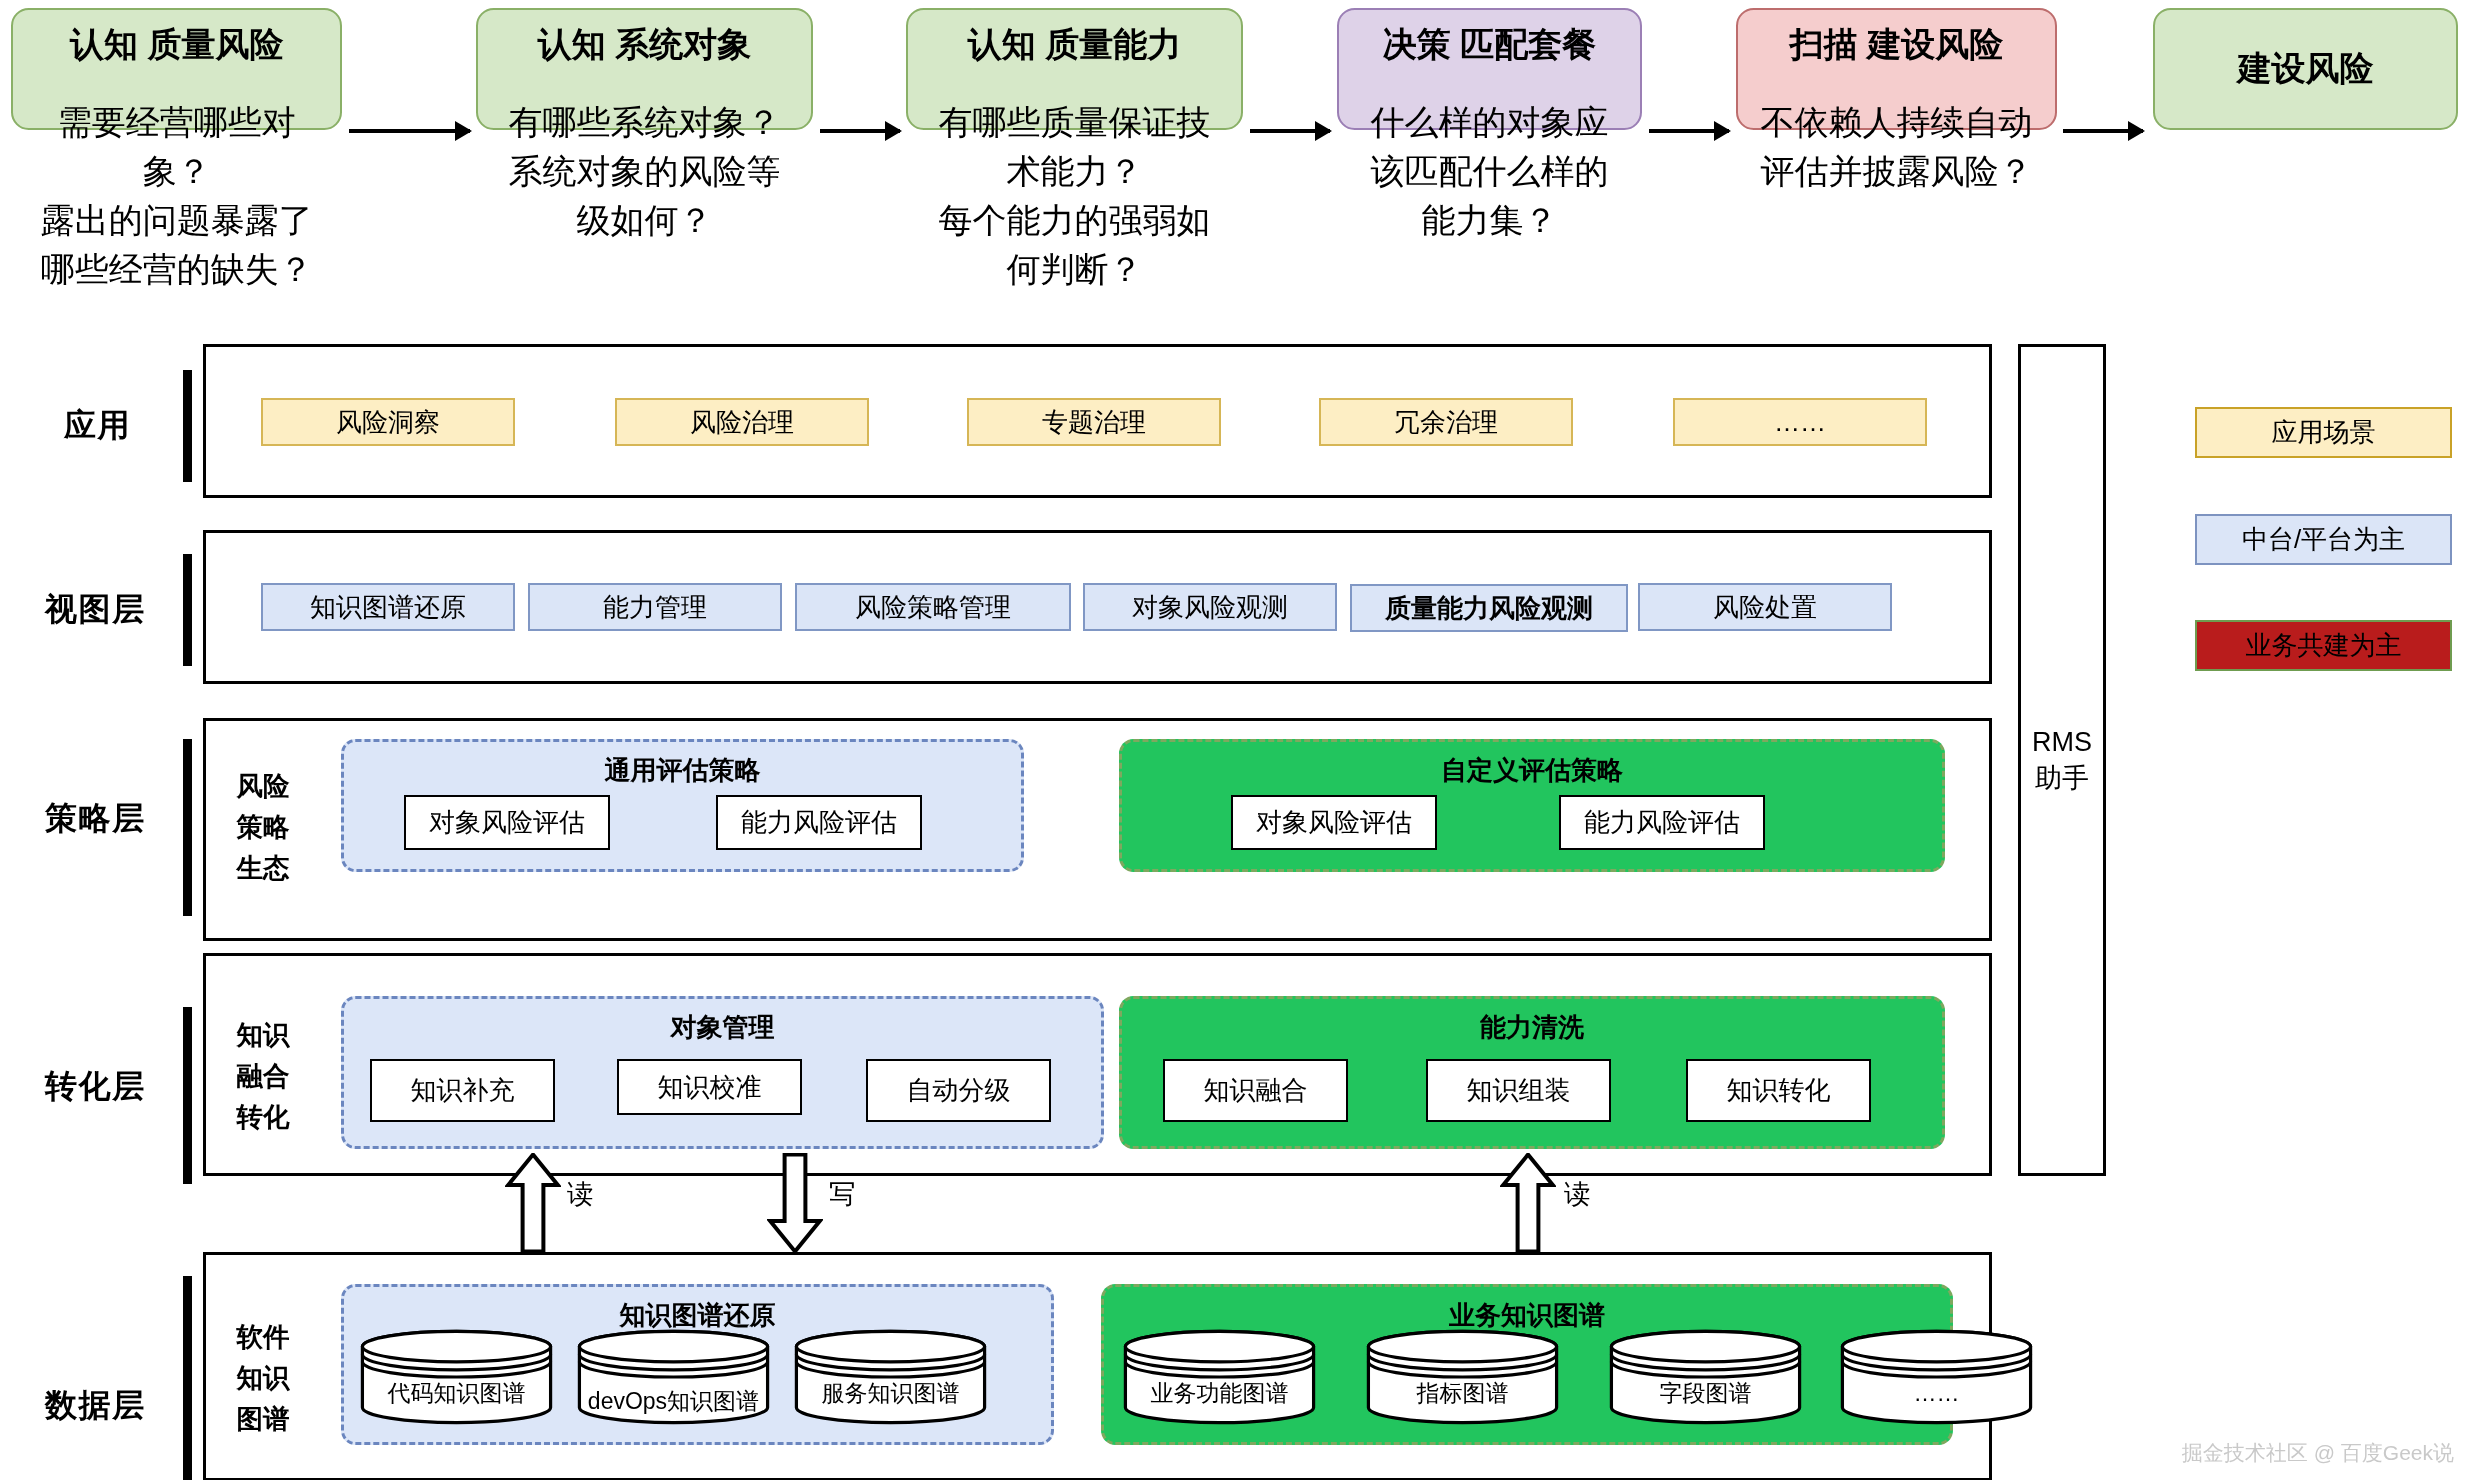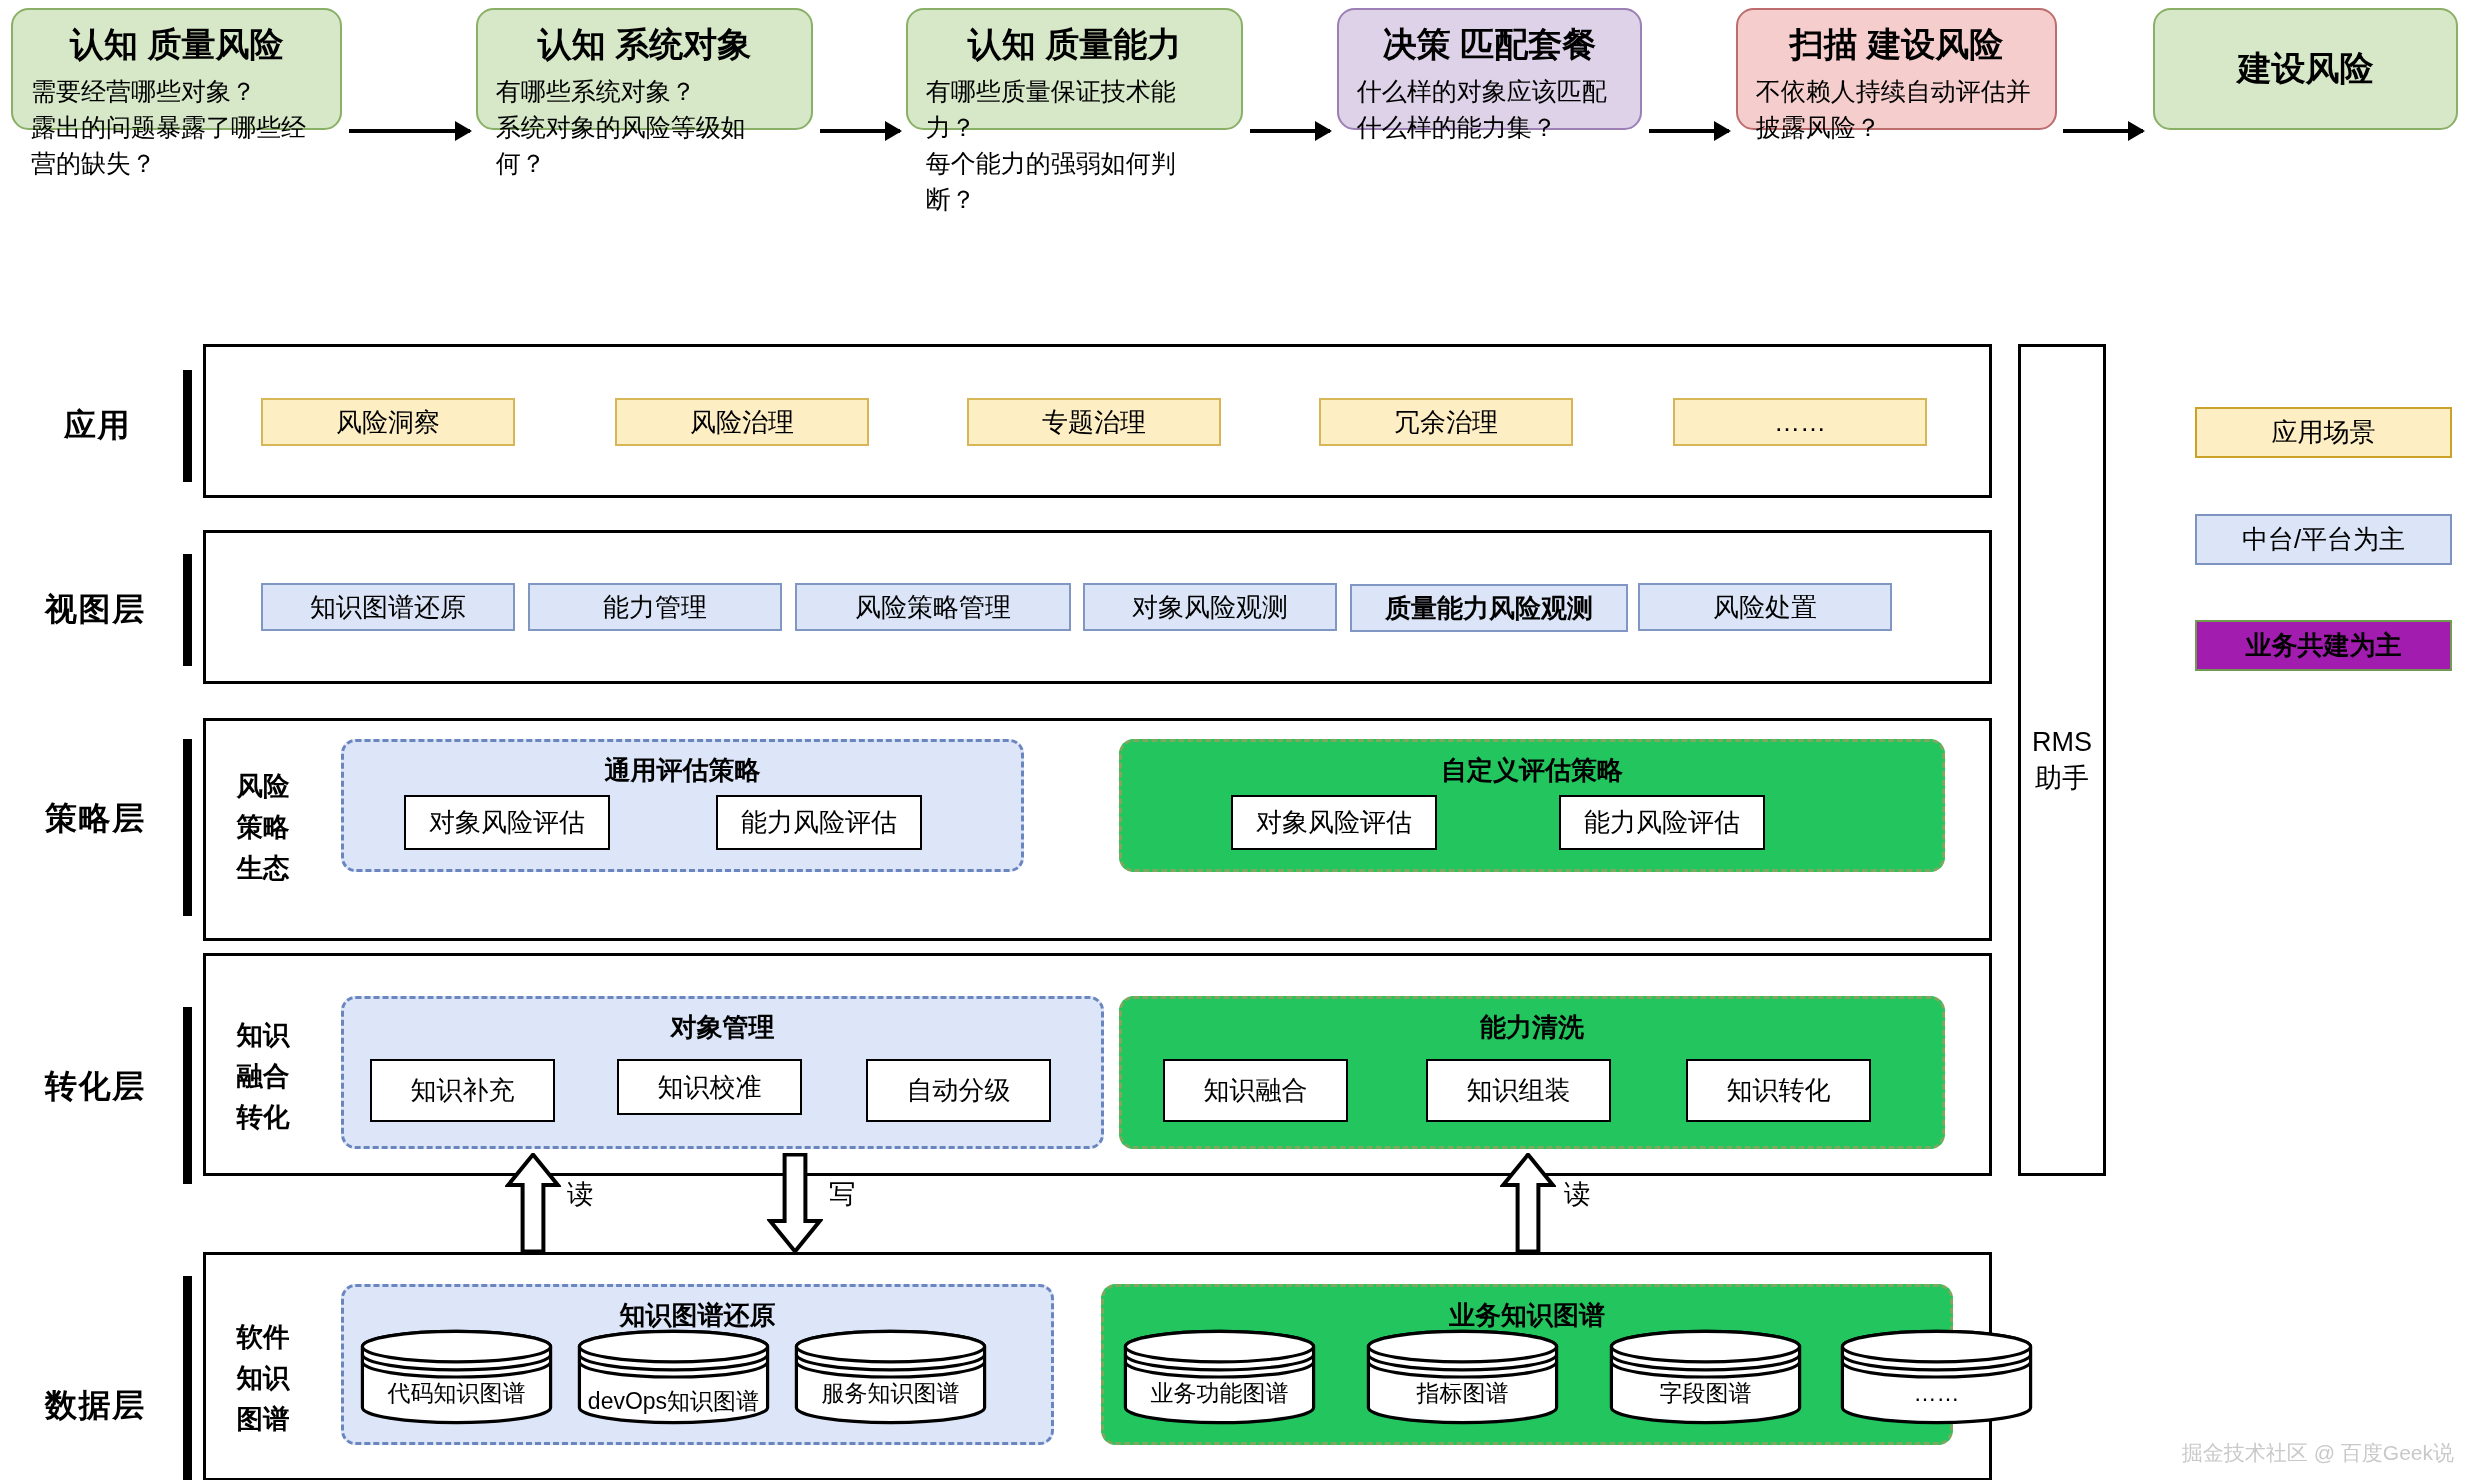--- a/index.html
+++ b/index.html
@@ -9,21 +9,21 @@
     color:#000;
   }
   .abs{position:absolute;box-sizing:border-box;}
 
   
   .flow-box{
     position:absolute;box-sizing:border-box;border-radius:17.7px;
     padding:14.5px 17.7px;display:flex;flex-direction:column;align-items:center;
   }
   .flow-title{font-weight:bold;font-size:34px;line-height:1.15;text-align:center;white-space:pre;}
-  .flow-body{font-size:25px;line-height:1.45;margin-top:9px;text-align:left;width:100%;white-space:pre-line;}
+  .flow-body{font-size:34px;line-height:1.45;margin-top:34px;text-align:center;width:100%;white-space:pre-line;}
   .flow-box.center-only{justify-content:center;}
   .flow-box.center-only .flow-title{margin:auto;}
   .green{background:#d6e8c8;border:2.4px solid #8ab067;}
   .purple{background:#ded2e8;border:2.4px solid #9b7fb5;}
   .red{background:#f5cdcd;border:2.4px solid #bd6d6d;}
 
   .arrow-h{position:absolute;height:4px;background:#000;}
   .arrow-h::after{
     content:"";position:absolute;right:-1.6px;top:50%;transform:translateY(-50%);
     border-left:17.7px solid #000;border-top:10.4px solid transparent;border-bottom:10.4px solid transparent;
@@ -74,21 +74,21 @@
            display:flex;align-items:center;justify-content:center;}
   .rms-text{font-size:27px;line-height:1.35;text-align:center;}
 
   
   .legend-item{
     position:absolute;box-sizing:border-box;display:flex;align-items:center;justify-content:center;
     font-size:26px;
   }
   .lg-yellow{background:#fdeec4;border:2.4px solid #c9a227;}
   .lg-blue{background:#dbe5f7;border:2.4px solid #7d93c0;}
-  .lg-green{background:#a21caf;border:2.4px solid #6f9c50;font-weight:bold;}
+  .lg-green{background:#b91c1c;border:2.4px solid #6f9c50;}
 
   .watermark{
     position:absolute;right:21px;bottom:14.5px;color:#c9c9c9;font-size:21px;white-space:nowrap;
   }
 </style>
 </head>
 <body>
 
 <div class="flow-box green" style="left:11.2px;top:8px;width:331px;height:122px;">
   <div class="flow-title">认知 质量风险</div>

